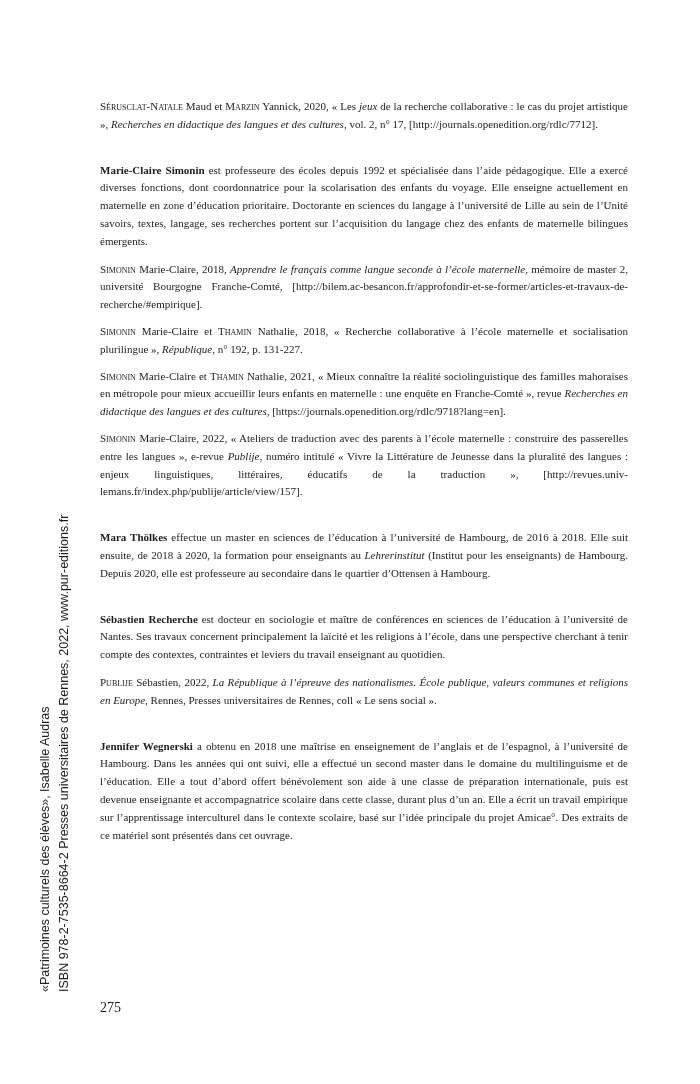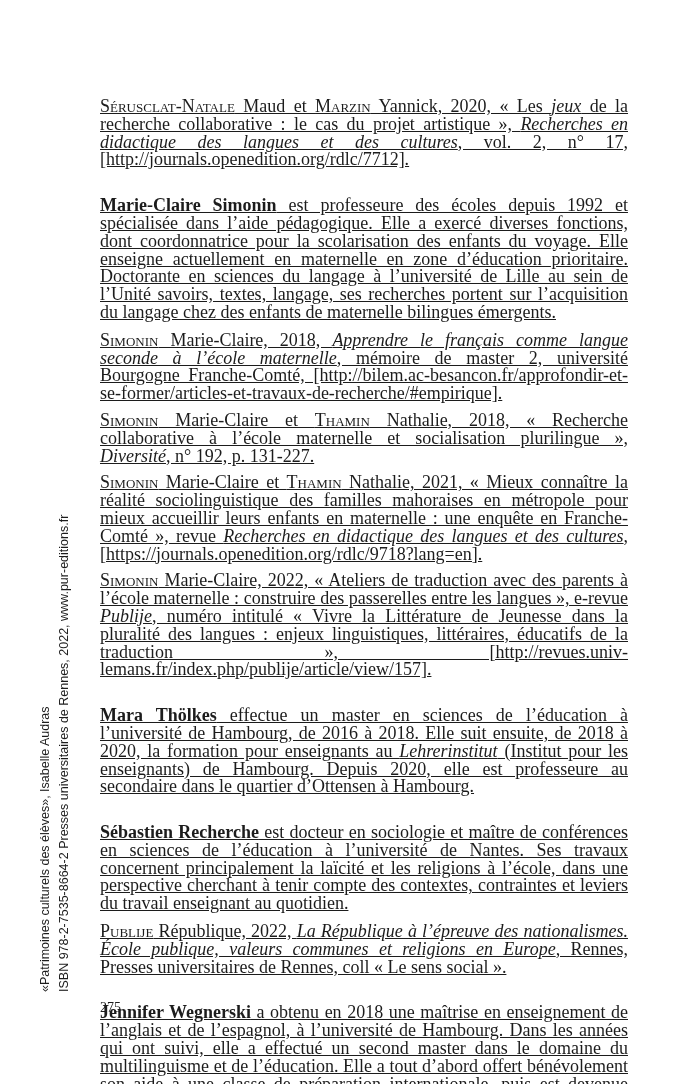--- a/index.html
+++ b/index.html
@@ -23,28 +23,27 @@
     font-style: italic;
     font-size: 13.5px;
     letter-spacing: 1px;
     color: #1c1c1c;
   }
   .content {
     position: absolute;
     top: 98px; left: 100px; width: 528px;
   }
   .para {
-    font-size: 18px;
+    font-size: 11px;
     line-height: 17.8px;
     text-align: justify;
     margin: 0 0 9px 0;
     overflow-wrap: break-word;
     hyphens: auto;
     color: #1c1c1c;
-    text-decoration: underline;
   }
   .para.bio { margin-top: 28px; margin-bottom: 10px; }
   .sc { font-variant: small-caps; }
   .it { font-style: italic; }
   .b  { font-weight: bold; }
   .page-number {
     position: absolute;
     top: 1000px; left: 100px; width: 528px;
     text-align: left;
     font-size: 14px;
@@ -72,24 +71,24 @@
   <div class="spine">
     <span class="spine-line">«Patrimoines culturels des élèves», Isabelle Audras</span>
     <span class="spine-line">ISBN 978-2-7535-8664-2 Presses universitaires de Rennes, 2022, www.pur-editions.fr</span>
   </div>
 
 
   <div class="content">
       <p class="para biblio"><span class="sc">Sérusclat-Natale</span><span> Maud et </span><span class="sc">Marzin</span><span> Yannick, 2020, « Les </span><span class="it">jeux</span><span> de la recherche collaborative : le cas du projet artistique », </span><span class="it">Recherches en didactique des langues et des cultures</span><span>, vol. 2, n° 17, [http://journals.openedition.org/rdlc/7712].</span></p>
       <p class="para bio"><span class="b">Marie-Claire Simonin</span><span> est professeure des écoles depuis 1992 et spécialisée dans l’aide pédagogique. Elle a exercé diverses fonctions, dont coordonnatrice pour la scolarisation des enfants du voyage. Elle enseigne actuellement en maternelle en zone d’éducation prioritaire. Doctorante en sciences du langage à l’université de Lille au sein de l’Unité savoirs, textes, langage, ses recherches portent sur l’acquisition du langage chez des enfants de maternelle bilingues émergents.</span></p>
       <p class="para biblio"><span class="sc">Simonin</span><span> Marie-Claire, 2018, </span><span class="it">Apprendre le français comme langue seconde à l’école maternelle</span><span>, mémoire de master 2, université Bourgogne Franche-Comté, [http://bilem.ac-besancon.fr/approfondir-et-se-former/articles-et-travaux-de-recherche/#empirique].</span></p>
-      <p class="para biblio"><span class="sc">Simonin</span><span> Marie-Claire et </span><span class="sc">Thamin</span><span> Nathalie, 2018, « Recherche collaborative à l’école maternelle et socialisation plurilingue », </span><span class="it">Diversité</span><span>, n° 192, p. 131-227.</span></p>
+      <p class="para biblio"><span class="sc">Simonin</span><span> Marie-Claire et </span><span class="sc">Thamin</span><span> Nathalie, 2018, « Recherche collaborative à l’école maternelle et socialisation plurilingue », </span><span class="it">République</span><span>, n° 192, p. 131-227.</span></p>
       <p class="para biblio"><span class="sc">Simonin</span><span> Marie-Claire et </span><span class="sc">Thamin</span><span> Nathalie, 2021, « Mieux connaître la réalité sociolinguistique des familles mahoraises en métropole pour mieux accueillir leurs enfants en maternelle : une enquête en Franche-Comté », revue </span><span class="it">Recherches en didactique des langues et des cultures</span><span>, [https://journals.openedition.org/rdlc/9718?lang=en].</span></p>
       <p class="para biblio"><span class="sc">Simonin</span><span> Marie-Claire, 2022, « Ateliers de traduction avec des parents à l’école maternelle : construire des passerelles entre les langues », e-revue </span><span class="it">Publije</span><span>, numéro intitulé « Vivre la Littérature de Jeunesse dans la pluralité des langues : enjeux linguistiques, littéraires, éducatifs de la traduction », [http://revues.univ-lemans.fr/index.php/publije/article/view/157].</span></p>
       <p class="para bio"><span class="b">Mara Thölkes</span><span> effectue un master en sciences de l’éducation à l’université de Hambourg, de 2016 à 2018. Elle suit ensuite, de 2018 à 2020, la formation pour enseignants au </span><span class="it">Lehrerinstitut</span><span> (Institut pour les enseignants) de Hambourg. Depuis 2020, elle est professeure au secondaire dans le quartier d’Ottensen à Hambourg.</span></p>
       <p class="para bio"><span class="b">Sébastien Recherche</span><span> est docteur en sociologie et maître de conférences en sciences de l’éducation à l’université de Nantes. Ses travaux concernent principalement la laïcité et les religions à l’école, dans une perspective cherchant à tenir compte des contextes, contraintes et leviers du travail enseignant au quotidien.</span></p>
-      <p class="para biblio"><span class="sc">Publije</span><span> République, 2022, </span><span class="it">La République à l’épreuve des nationalismes. École publique, valeurs communes et religions en Europe</span><span>, Rennes, Presses universitaires de Rennes, coll « Le sens social ».</span></p>
+      <p class="para biblio"><span class="sc">Publije</span><span> Sébastien, 2022, </span><span class="it">La République à l’épreuve des nationalismes. École publique, valeurs communes et religions en Europe</span><span>, Rennes, Presses universitaires de Rennes, coll « Le sens social ».</span></p>
       <p class="para bio"><span class="b">Jennifer Wegnerski</span><span> a obtenu en 2018 une maîtrise en enseignement de l’anglais et de l’espagnol, à l’université de Hambourg. Dans les années qui ont suivi, elle a effectué un second master dans le domaine du multilinguisme et de l’éducation. Elle a tout d’abord offert bénévolement son aide à une classe de préparation internationale, puis est devenue enseignante et accompagnatrice scolaire dans cette classe, durant plus d’un an. Elle a écrit un travail empirique sur l’apprentissage interculturel dans le contexte scolaire, basé sur l’idée principale du projet Amicae°. Des extraits de ce matériel sont présentés dans cet ouvrage.</span></p>
     </div>
 
   <div class="page-number">275</div>
 
 </div>
 
 </body></html>

